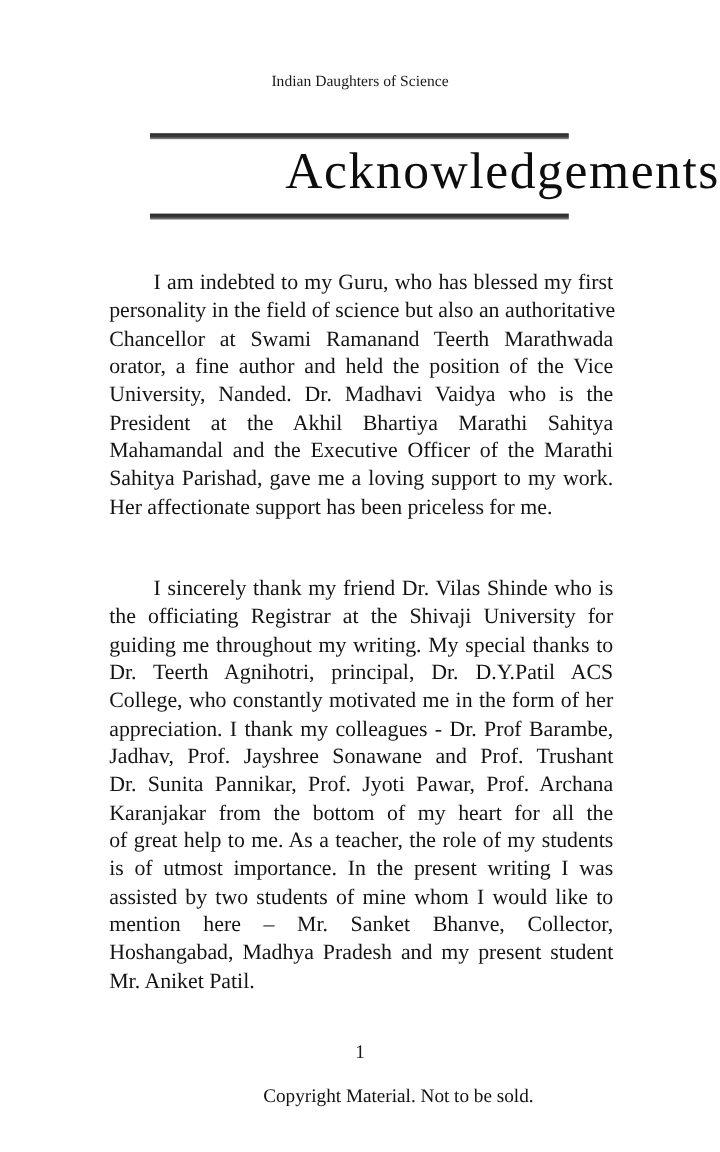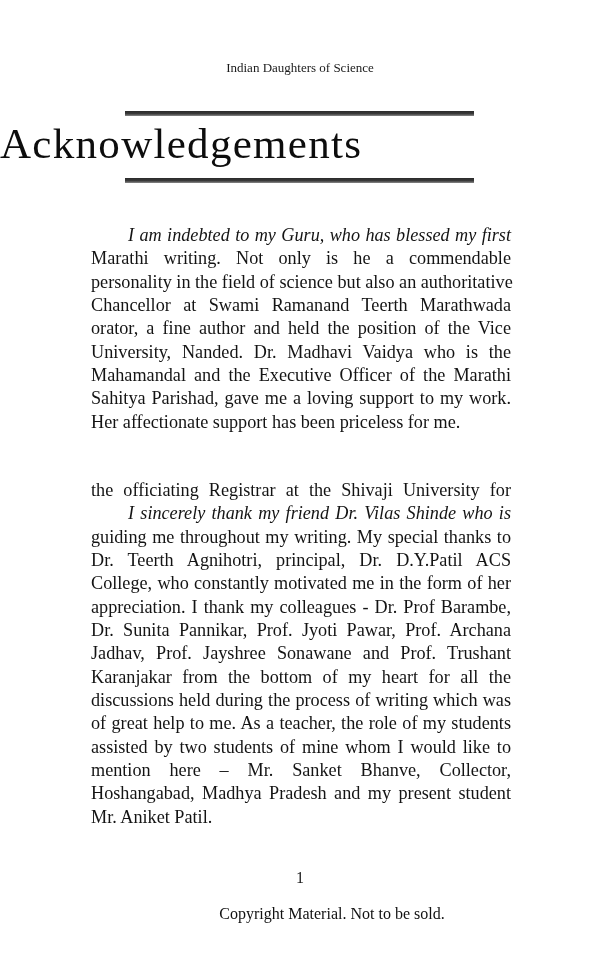--- a/index.html
+++ b/index.html
@@ -37,21 +37,21 @@
       height: 5px;
       background: linear-gradient(to bottom, #2a2a2a 0%, #3a3a3a 55%, #8a8a8a 100%);
     }
     .rule.top { top: 111px; }
     .rule.bottom { top: 178px; }
     .title {
       position: absolute;
       top: 118px;
       left: 0;
       width: 600px;
-      text-align: left;
+      text-align: right;
       font-family: "Liberation Serif", serif;
       font-size: 43px;
       letter-spacing: 1.3px;
       color: #0d0d0d;
       line-height: 52px;
     }
     .body-text {
       position: absolute;
       left: 91px;
       width: 420px;
@@ -62,21 +62,21 @@
     }
     .para1 { top: 224px; }
     .para2 { top: 479px; }
     .line {
       display: block;
       height: 23.35px;
       white-space: nowrap;
       text-align: justify;
       text-align-last: justify;
     }
-    .line.indent { padding-left: 37px; font-style: italic; }
+    .line.indent { padding-left: 37px; }
     .line.last { text-align-last: left; }
     .page-number {
       position: absolute;
       top: 869px;
       left: 0;
       width: 600px;
       text-align: center;
       font-family: "Liberation Serif", serif;
       font-size: 16px;
       color: #1a1a1a;
@@ -98,42 +98,42 @@
 
 <div class="page">
   <div class="running-head">Indian Daughters of Science</div>
 
   <div class="rule top"></div>
   <h1 class="title" style="margin:0;font-weight:normal;">Acknowledgements</h1>
   <div class="rule bottom"></div>
 
   <div class="body-text para1">
     <span class="line indent">I am indebted to my Guru, who has blessed my first</span>
-    <span class="line">Marathi writing. Not only is he a commendable</span>
     <span class="line">personality in the field of science but also an authoritative</span>
     <span class="line">Chancellor at Swami Ramanand Teerth Marathwada</span>
     <span class="line">orator, a fine author and held the position of the Vice</span>
     <span class="line">University, Nanded. Dr. Madhavi Vaidya who is the</span>
+    <span class="line">President at the Akhil Bhartiya Marathi Sahitya</span>
     <span class="line">Mahamandal and the Executive Officer of the Marathi</span>
     <span class="line">Sahitya Parishad, gave me a loving support to my work.</span>
     <span class="line last">Her affectionate support has been priceless for me.</span>
   </div>
 
   <div class="body-text para2">
+    <span class="line indent">I sincerely thank my friend Dr. Vilas Shinde who is</span>
     <span class="line">the officiating Registrar at the Shivaji University for</span>
-    <span class="line indent">I sincerely thank my friend Dr. Vilas Shinde who is</span>
     <span class="line">guiding me throughout my writing. My special thanks to</span>
     <span class="line">Dr. Teerth Agnihotri, principal, Dr. D.Y.Patil ACS</span>
     <span class="line">College, who constantly motivated me in the form of her</span>
     <span class="line">appreciation. I thank my colleagues - Dr. Prof Barambe,</span>
+    <span class="line">Jadhav, Prof. Jayshree Sonawane and Prof. Trushant</span>
     <span class="line">Dr. Sunita Pannikar, Prof. Jyoti Pawar, Prof. Archana</span>
-    <span class="line">Jadhav, Prof. Jayshree Sonawane and Prof. Trushant</span>
     <span class="line">Karanjakar from the bottom of my heart for all the</span>
-    <span class="line">discussions held during the process of writing which was</span>
     <span class="line">of great help to me. As a teacher, the role of my students</span>
+    <span class="line">is of utmost importance. In the present writing I was</span>
     <span class="line">assisted by two students of mine whom I would like to</span>
     <span class="line">mention here – Mr. Sanket Bhanve, Collector,</span>
     <span class="line">Hoshangabad, Madhya Pradesh and my present student</span>
     <span class="line last">Mr. Aniket Patil.</span>
   </div>
 
   <div class="page-number">1</div>
   <div class="copyright">Copyright Material. Not to be sold.</div>
 </div>
 

